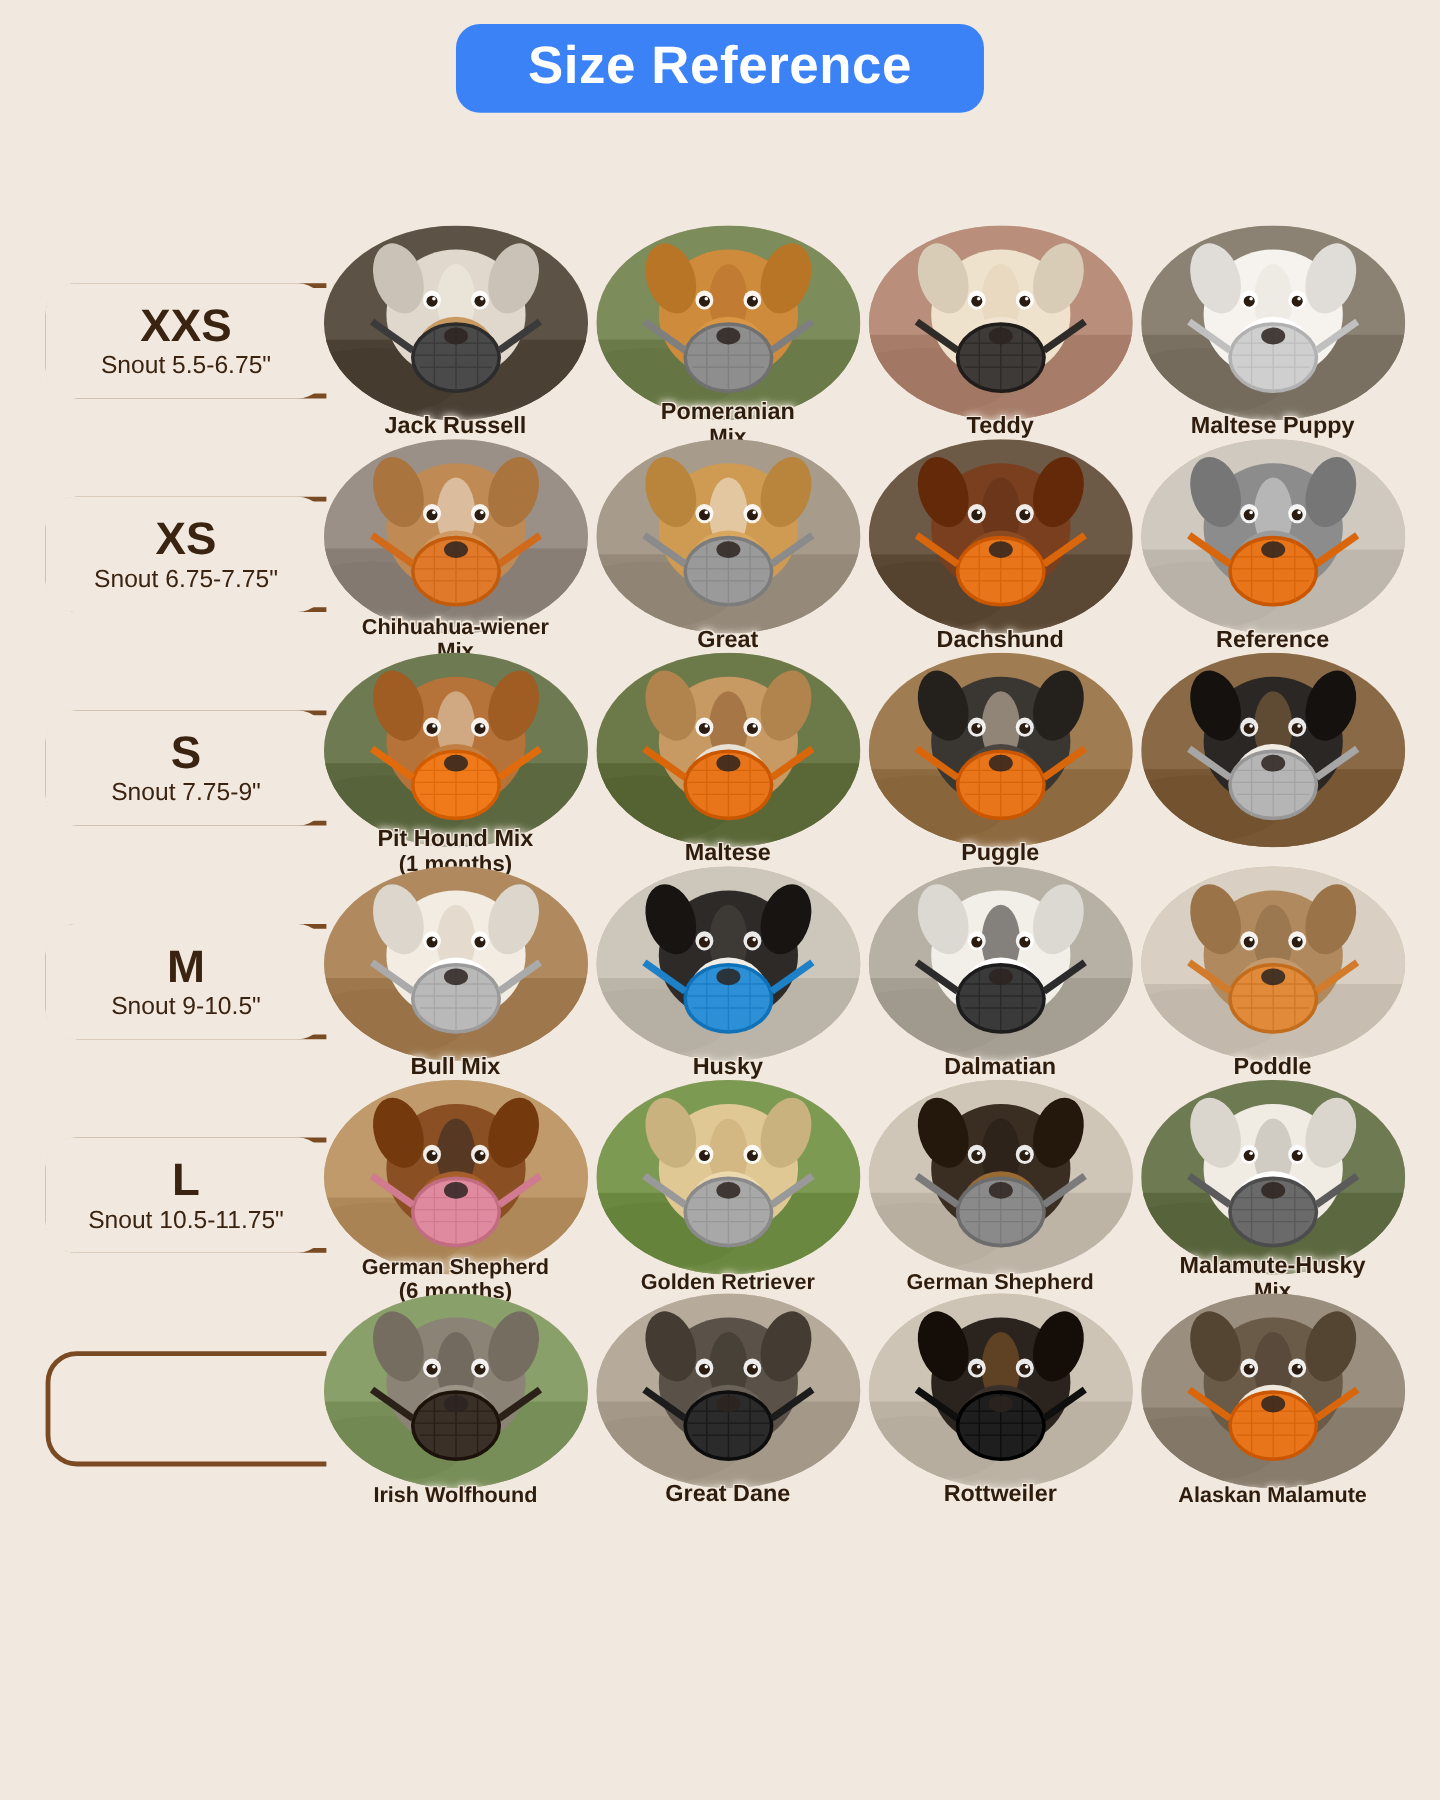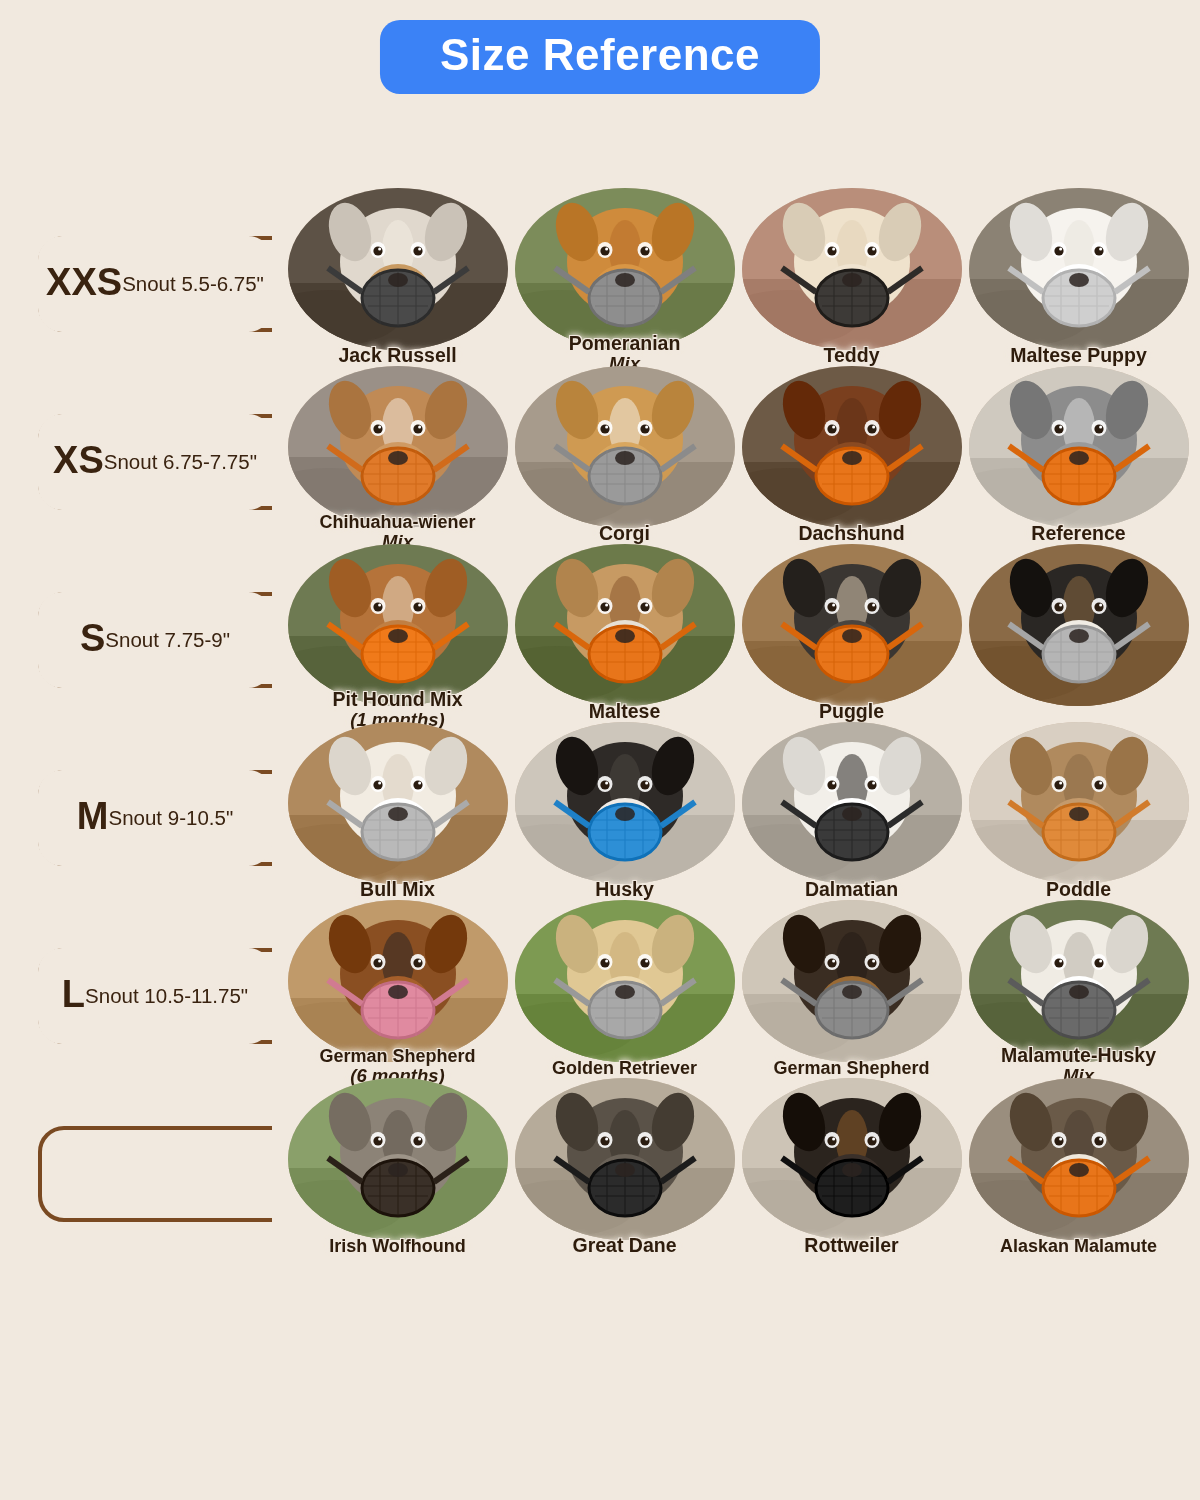--- a/index.html
+++ b/index.html
@@ -65,21 +65,21 @@
   }
   .size-label {
     position: absolute;
     left: 38px;
     top: 50px;
     width: 234px;
     height: 96px;
     background: #f1e9df;
     border-radius: 24px;
     display: flex;
-    flex-direction: row;
+    flex-direction: column;
     align-items: center;
     justify-content: center;
     z-index: 3;
   }
   .size-name {
     color: #3a2310;
     font-weight: bold;
     font-size: 38px;
     line-height: 1;
     margin-bottom: 4px;
@@ -96,21 +96,21 @@
     left: 272px;
     top: 46px;
     width: 900px;
     height: 104px;
     background: #f1e9df;
     z-index: 2;
   }
 
   .cards {
     position: absolute;
-    left: 288px;
+    left: 270px;
     top: 0;
     width: 900px;
     height: 178px;
     display: flex;
     gap: 8px;
     z-index: 4;
   }
   .card {
     position: relative;
     width: 220px;
@@ -137,21 +137,20 @@
     line-height: 1.08;
     z-index: 6;
     text-shadow:
       0 0 6px #f1e9df, 0 0 6px #f1e9df, 0 0 10px #f1e9df,
       1px 1px 0 #f1e9df, -1px 1px 0 #f1e9df, 1px -1px 0 #f1e9df, -1px -1px 0 #f1e9df;
   }
   .caption .sub {
     display: block;
     font-size: 18.5px;
     font-weight: bold;
-    font-style: italic;
   }
   .caption.two-line { bottom: -10px; }
   .caption.small { font-size: 18px; }
 </style>
 </head>
 <body>
 
 <div class="page">
 
   <div class="title-pill">Size Reference</div>
@@ -412,21 +411,21 @@
       <line x1="92" y1="84" x2="92" y2="136"></line>
       <line x1="110" y1="82" x2="110" y2="138"></line>
       <line x1="128" y1="84" x2="128" y2="136"></line>
     </g>
 
     <ellipse cx="110" cy="92" rx="10" ry="7" fill="#2b2320" opacity="0.85"></ellipse>
 
     <path d="M74 104 L40 80" stroke="#8b8b8b" stroke-width="6" fill="none"></path>
     <path d="M146 104 L180 80" stroke="#8b8b8b" stroke-width="6" fill="none"></path>
   </svg></div>
-            <div class="caption"><span>Corgi</span></div>
+            <div class="caption"><span>Great</span></div>
           </div>
           <div class="card">
             <div class="photo">
   <svg viewBox="0 0 220 162" preserveAspectRatio="xMidYMid slice" width="220" height="162" aria-hidden="true">
     <rect x="0" y="0" width="220" height="162" fill="#6d5a46"></rect>
     <rect x="0" y="96" width="220" height="80" fill="#5b4834"></rect>
     <ellipse cx="46" cy="130" rx="70" ry="28" fill="#513e2a" opacity="0.5"></ellipse>
 
     <ellipse cx="110" cy="74" rx="58" ry="54" fill="#7a3f1e"></ellipse>
 

